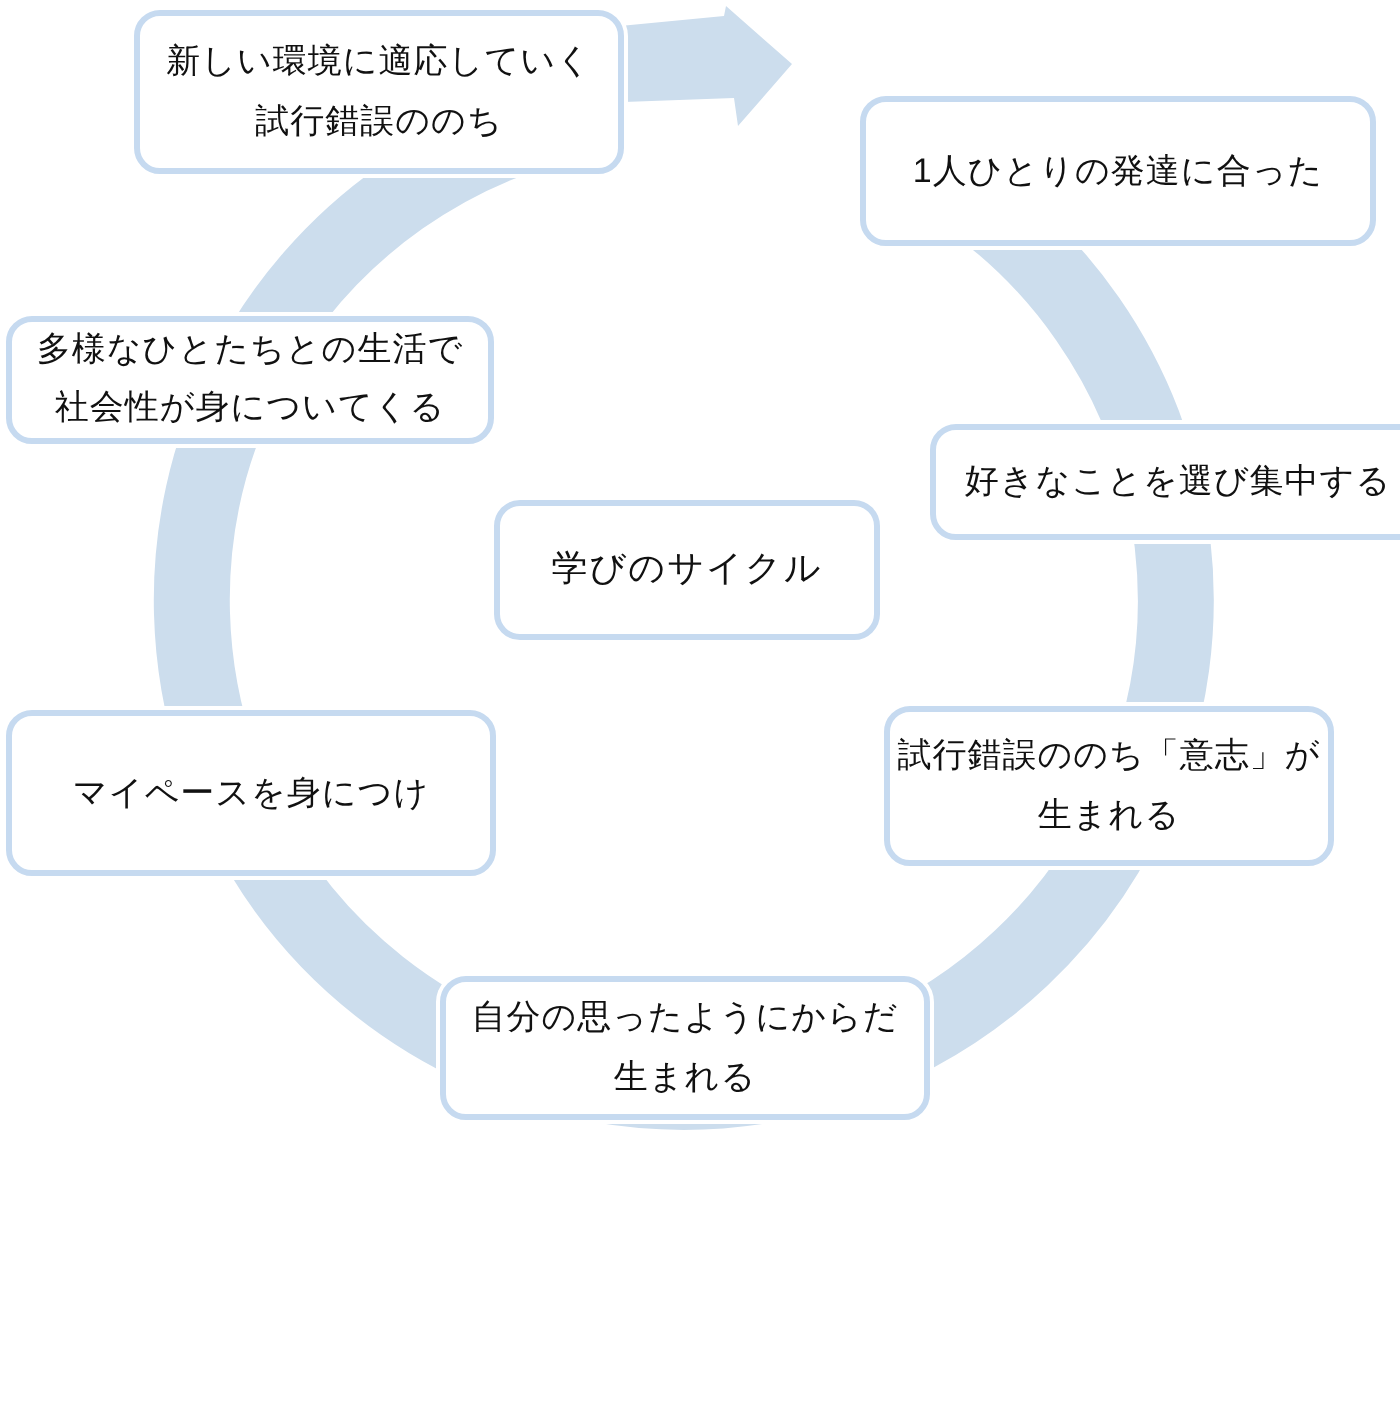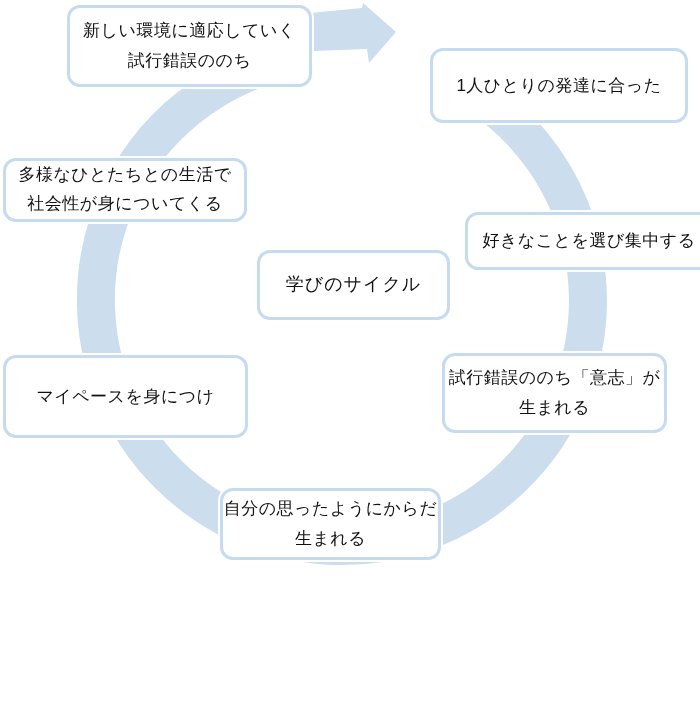--- a/index.html
+++ b/index.html
@@ -55,30 +55,30 @@
   </div>
 
   <div class="node" style="left:430px;top:48px;width:258px;height:75px;">
     <div class="line">1人ひとりの発達に合った</div>
   </div>
 
   <div class="node" style="left:450px;top:212px;width:248px;height:58px;margin-left:15px;">
     <div class="line">好きなことを選び集中する</div>
   </div>
 
-  <div class="node center-label" style="left:257px;top:250px;width:193px;height:70px;">
+  <div class="node center-label" style="left:247px;top:250px;width:193px;height:70px;">
     <div class="line">学びのサイクル</div>
   </div>
 
   <div class="node" style="left:442px;top:353px;width:225px;height:80px;">
     <div class="line">試行錯誤ののち「意志」が</div>
     <div class="line">生まれる</div>
   </div>
 
-  <div class="node" style="left:220px;top:488px;width:221px;height:72px;">
+  <div class="node" style="left:220px;top:488px;width:245px;height:72px;">
     <div class="line">自分の思ったようにからだ</div>
     <div class="line">生まれる</div>
   </div>
 
   <div class="node" style="left:3px;top:355px;width:245px;height:83px;align-items:center;">
     <div class="line">マイペースを身につけ</div>
   </div>
 
   <div class="node" style="left:3px;top:158px;width:244px;height:64px;justify-content:flex-end;">
     <div class="line">多様なひとたちとの生活で</div>

